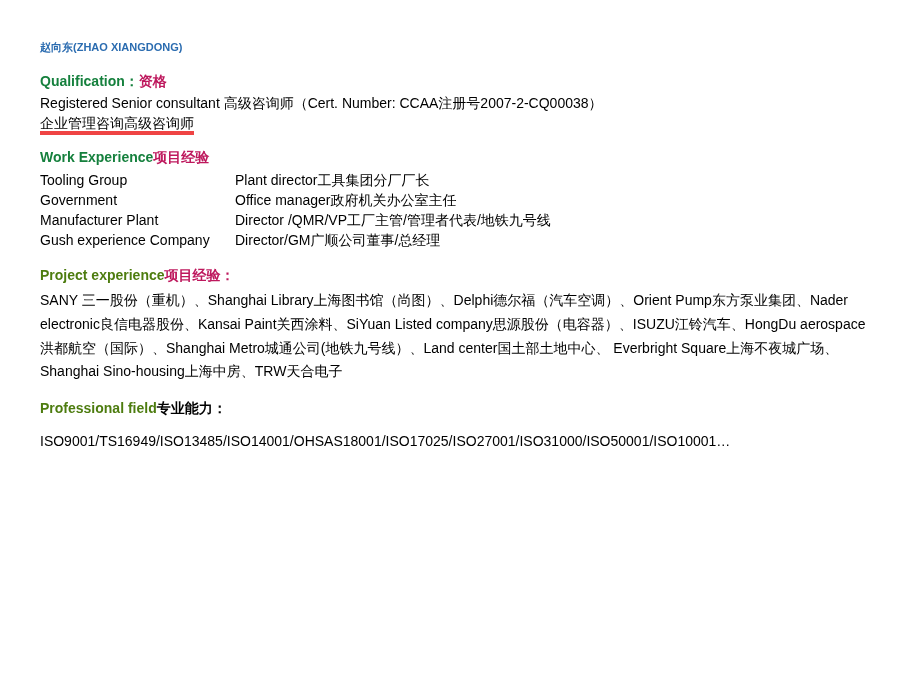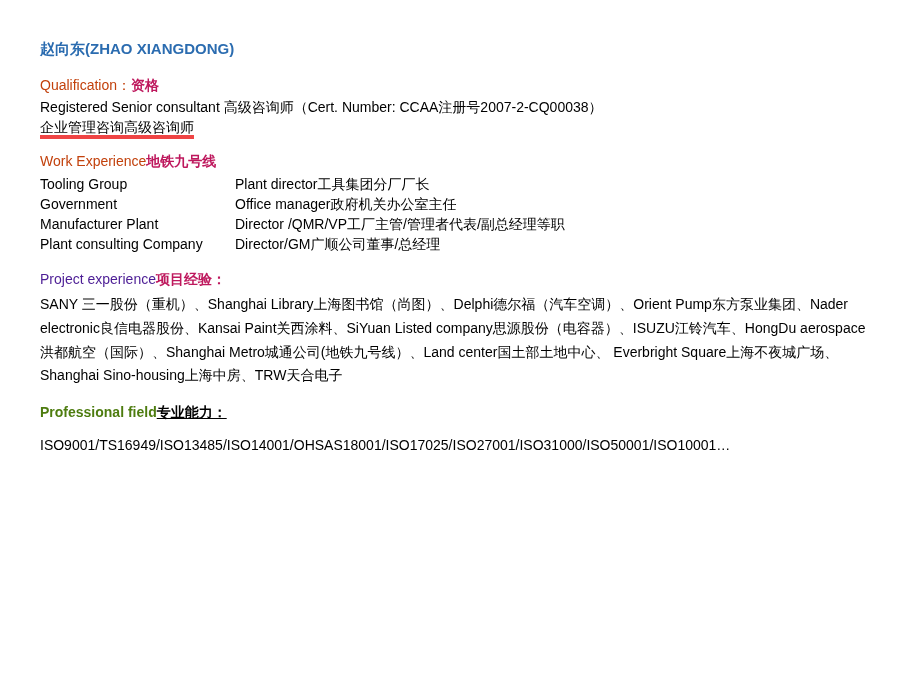--- a/index.html
+++ b/index.html
@@ -11,34 +11,34 @@
       background: #ffffff;
       font-family: Arial, "Microsoft YaHei", SimSun, sans-serif;
       font-size: 14px;
       color: #000000;
       width: 920px;
       min-height: 690px;
       padding: 40px 50px 40px 40px;
     }
     .name-title {
       color: #2b6cb0;
-      font-size: 15px;
+      font-size: 11px;
       font-weight: bold;
       margin-bottom: 18px;
     }
     .section {
       margin-bottom: 16px;
     }
     .section-header {
       font-weight: bold;
       margin-bottom: 4px;
     }
     .section-header .en {
-      color: #c2410c;
-      font-weight: normal;
+      color: #15803d;
+      font-weight: bold;
     }
     .section-header .cn {
       color: #be185d;
       font-weight: bold;
     }
     .qualification-line {
       margin-bottom: 2px;
     }
     .qualification-line .label {
       font-weight: normal;
@@ -66,21 +66,20 @@
       line-height: 1.7;
       margin-top: 12px;
     }
     .professional-header .en {
       color: #4d7c0f;
       font-weight: bold;
     }
     .professional-header .cn {
       color: #000;
       font-weight: bold;
-      text-decoration: underline;
     }
     .highlight-underline {
       border-bottom: 4px solid #ef4444;
       display: inline;
     }
   </style>
 </head>
 <body>
 
 <div class="name-title">赵向东(ZHAO  XIANGDONG)</div>
@@ -92,47 +91,47 @@
   <div class="qualification-line">
     <span class="label">Registered Senior consultant</span><span> 高级咨询师（Cert. Number: CCAA注册号2007-2-CQ00038）</span>
   </div>
   <div class="qualification-line">
     <span class="highlight-underline">企业管理咨询高级咨询师</span>
   </div>
 </div>
 
 <div class="section">
   <div class="section-header">
-    <span class="en">Work Experience</span><span class="cn">地铁九号线</span>
+    <span class="en">Work Experience</span><span class="cn">项目经验</span>
   </div>
   <table class="work-table">
     <tbody id="work-rows">
         <tr>
           <td class="org">Tooling Group</td>
           <td class="role">Plant director工具集团分厂厂长</td>
         </tr>
         <tr>
           <td class="org">Government</td>
           <td class="role">Office manager政府机关办公室主任</td>
         </tr>
         <tr>
           <td class="org">Manufacturer Plant</td>
-          <td class="role">Director /QMR/VP工厂主管/管理者代表/副总经理等职</td>
+          <td class="role">Director /QMR/VP工厂主管/管理者代表/地铁九号线</td>
         </tr>
         <tr>
-          <td class="org">Plant consulting Company</td>
+          <td class="org">Gush experience Company</td>
           <td class="role">Director/GM广顺公司董事/总经理</td>
         </tr>
       </tbody>
   </table>
 </div>
 
 <div class="section">
   <div class="section-header">
-    <span class="en" style="color:#4c1d95;font-weight:normal;">Project experience</span><span class="cn">项目经验：</span>
+    <span class="en" style="color:#4d7c0f;font-weight:bold;">Project experience</span><span class="cn">项目经验：</span>
   </div>
   <div class="project-text">SANY 三一股份（重机）、Shanghai Library上海图书馆（尚图）、Delphi德尔福（汽车空调）、Orient Pump东方泵业集团、Nader electronic良信电器股份、Kansai Paint关西涂料、SiYuan Listed company思源股份（电容器）、ISUZU江铃汽车、HongDu aerospace洪都航空（国际）、Shanghai Metro城通公司(地铁九号线）、Land center国土部土地中心、 Everbright Square上海不夜城广场、Shanghai Sino-housing上海中房、TRW天合电子</div>
 </div>
 
 <div class="section">
   <div class="section-header professional-header">
     <span class="en">Professional field</span><span class="cn">专业能力：</span>
   </div>
   <div class="professional-text">ISO9001/TS16949/ISO13485/ISO14001/OHSAS18001/ISO17025/ISO27001/ISO31000/ISO50001/ISO10001…</div>
 </div>

